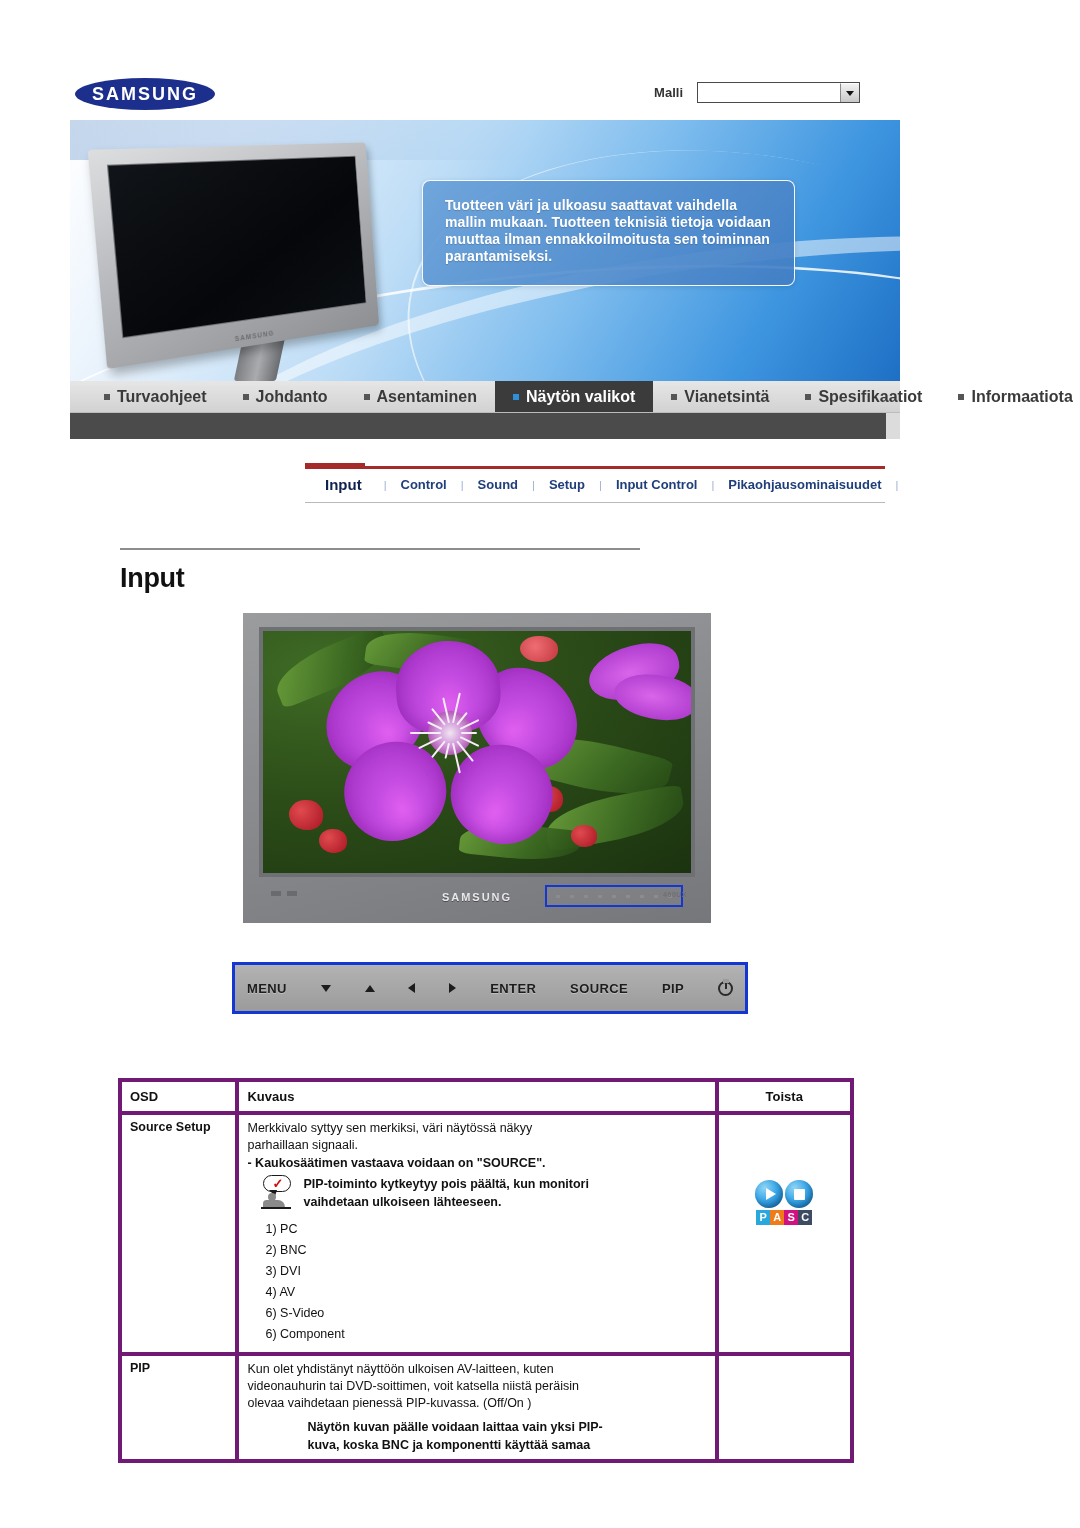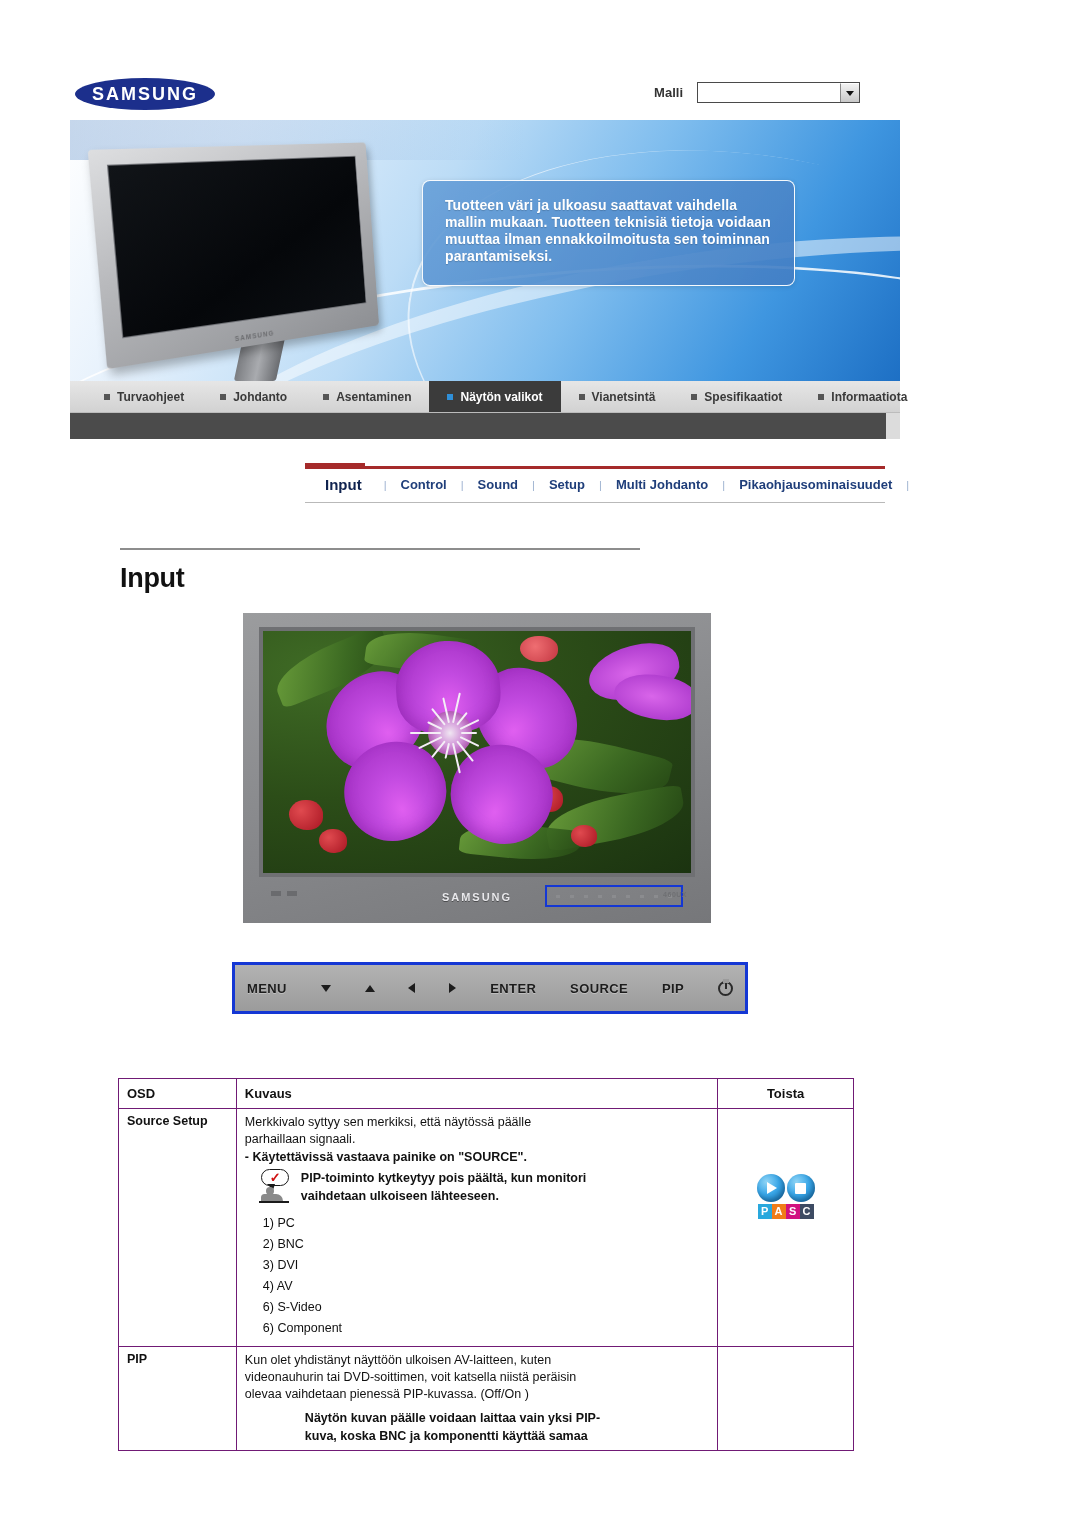--- a/index.html
+++ b/index.html
@@ -192,21 +192,21 @@
     display: flex;
     height: 100%;
     align-items: stretch;
     padding-left: 16px;
   }
   .mn-item {
     display: flex;
     align-items: center;
     gap: 7px;
     padding: 0 18px;
-    font-size: 12px;
+    font-size: 16px;
     font-weight: bold;
     color: #3a3a3a;
     cursor: pointer;
     white-space: nowrap;
   }
   .mn-item .sq {
     width: 6px; height: 6px;
     background: #555555;
     display: inline-block;
   }
@@ -481,21 +481,21 @@
   
   .osd-table {
     position: absolute;
     left: 118px; top: 1078px;
     width: 736px;
     border-collapse: collapse;
     font-size: 12.5px;
     color: #111111;
   }
   .osd-table td, .osd-table th {
-    border: 1px solid #701a75;
+    border: 4px solid #701a75;
     vertical-align: top;
     padding: 5px 8px;
     text-align: left;
   }
   .osd-table th {
     font-weight: bold;
     font-size: 13px;
     padding: 7px 8px;
   }
   .col-osd   { width: 118px; }
@@ -695,21 +695,21 @@
   <div class="subnav">
     <div class="row">
       <div class="sn-item active">Input</div>
       <span class="sn-sep">|</span>
       <div class="sn-item">Control</div>
       <span class="sn-sep">|</span>
       <div class="sn-item">Sound</div>
       <span class="sn-sep">|</span>
       <div class="sn-item">Setup</div>
       <span class="sn-sep">|</span>
-      <div class="sn-item">Multi Johdanto</div>
+      <div class="sn-item">Input Control</div>
       <span class="sn-sep">|</span>
       <div class="sn-item">Pikaohjausominaisuudet</div>
       <span class="sn-sep">|</span>
     </div>
   </div>
 
   <div class="title-rule"></div>
   <div class="page-title">Input</div>
 
   <div class="monitor-figure">
@@ -807,23 +807,23 @@
   <table class="osd-table">
     <tbody>
         <tr>
       <th class="col-osd">OSD</th>
       <th class="col-desc">Kuvaus</th>
       <th class="col-rep">Toista</th>
     </tr>
     <tr>
       <td class="col-osd cell-osd">Source Setup</td>
       <td class="col-desc">
-        <div class="desc-line">Merkkivalo syttyy sen merkiksi, että näytössä päälle</div>
+        <div class="desc-line">Merkkivalo syttyy sen merkiksi, väri näytössä näkyy</div>
         <div class="desc-line">parhaillaan signaali.</div>
-        <div class="desc-bold">- Käytettävissä vastaava painike on "SOURCE".</div>
+        <div class="desc-bold">- Kaukosäätimen vastaava voidaan on "SOURCE".</div>
         <div class="note-block">
           <div class="note-icon">
             <div class="bubble">
                   <span class="chk">✓</span>
                   <span class="tail"></span>
                 </div>
             <div class="person-head"></div>
             <div class="person-body"></div>
             <div class="person-base"></div>
           </div>

